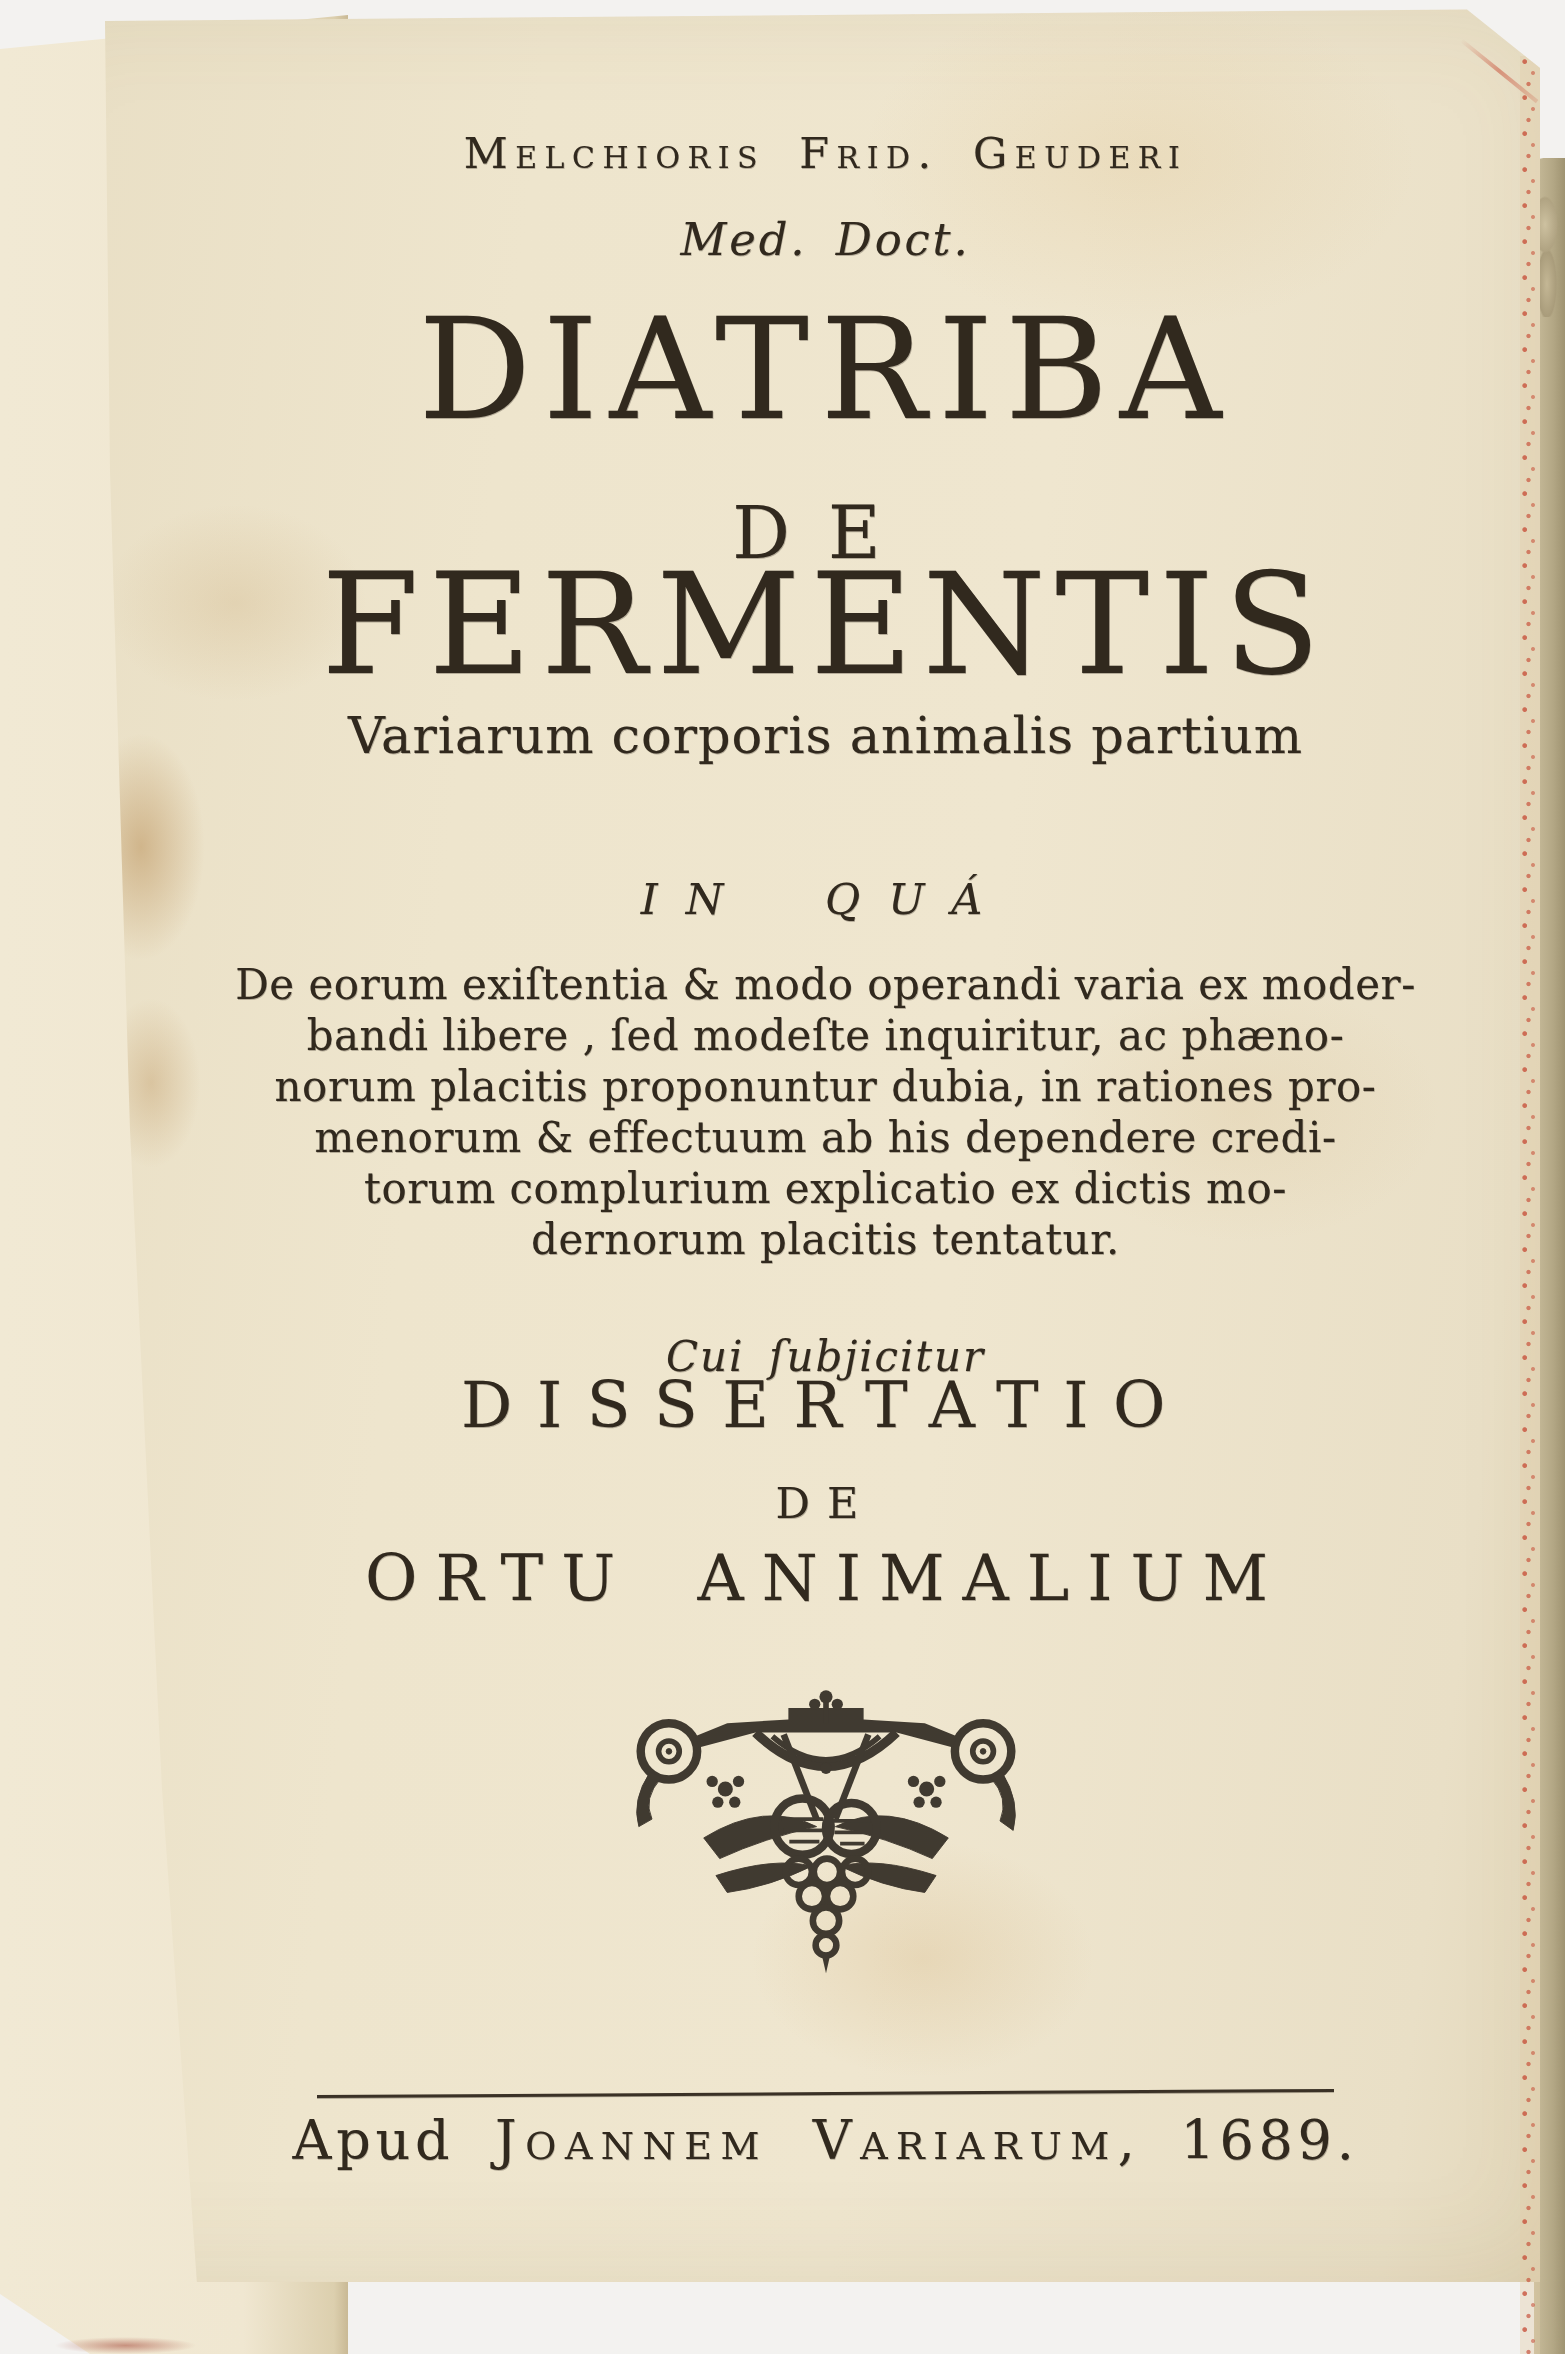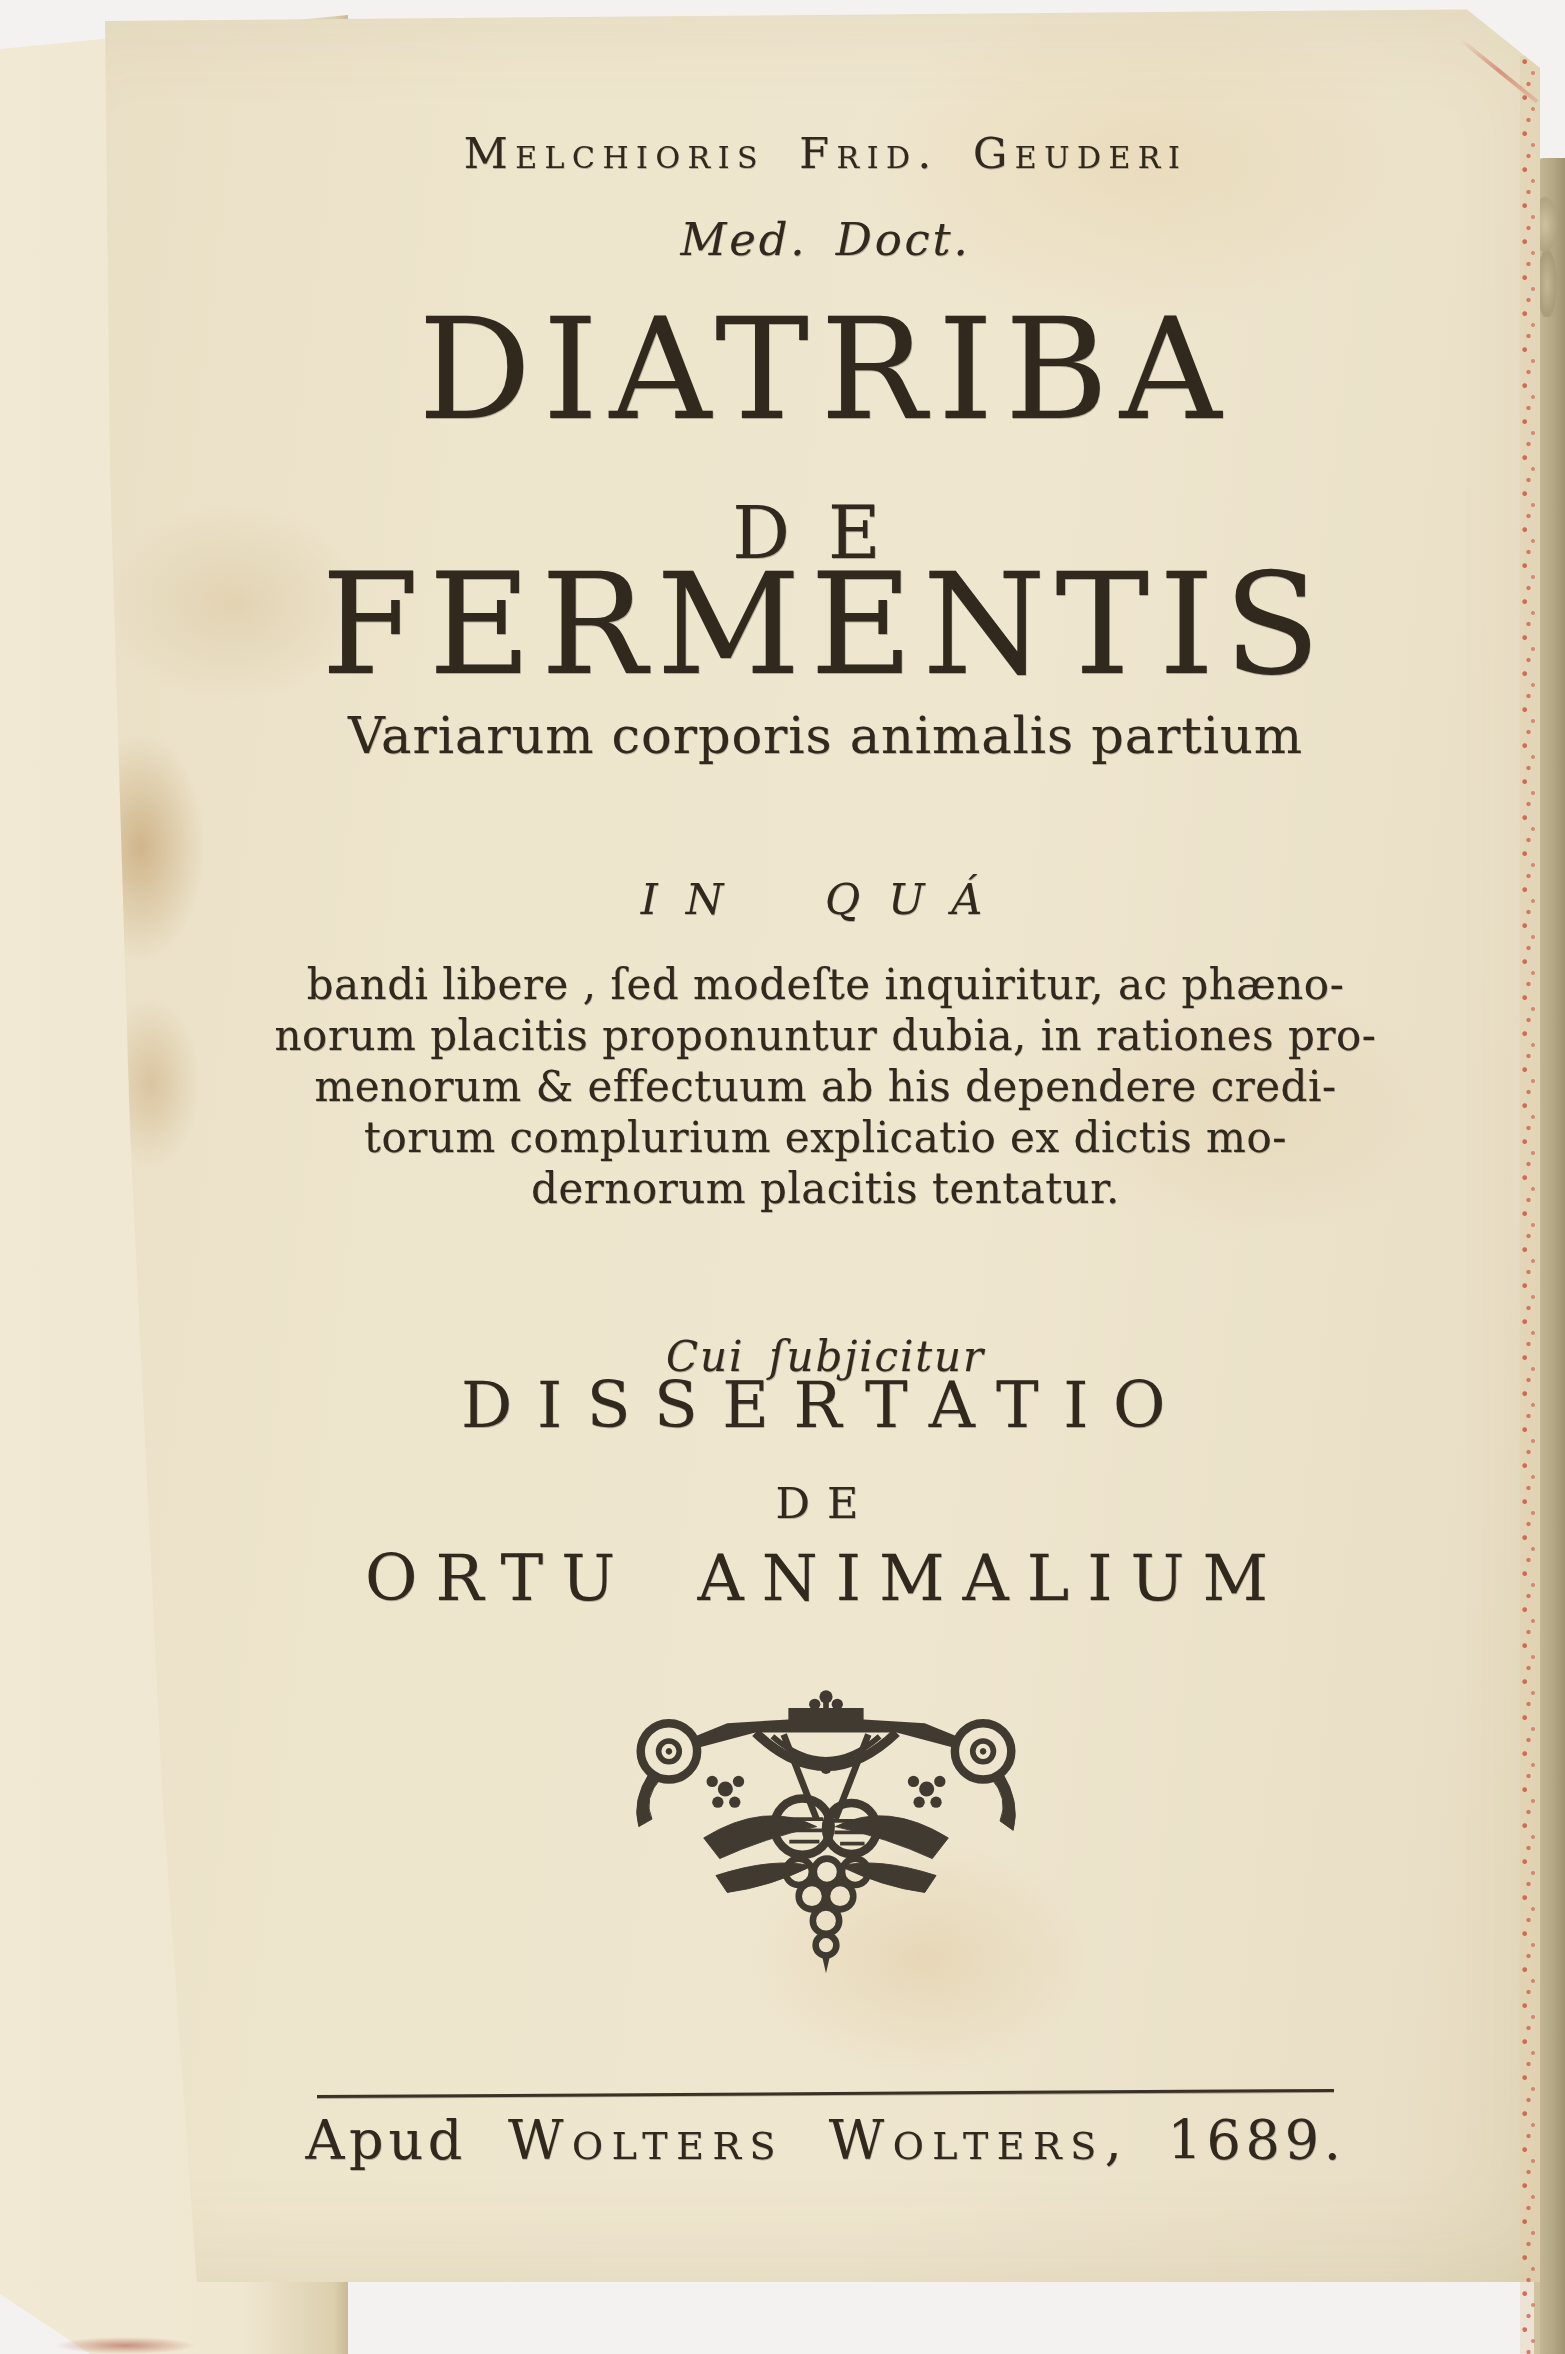--- a/index.html
+++ b/index.html
@@ -98,20 +98,21 @@
   <div class="col ink t2">DE</div>
   <div class="col ink t3">FERMENTIS</div>
 
   <div class="col ink subtitle">
     <div>Variarum corporis animalis partium</div>
   </div>
 
   <div class="col ink inqua">IN QUÁ</div>
 
   <div class="col ink bodytext">
+    <div>De eorum exiſtentia &amp; modo operandi varia ex moder-</div>
     <div>bandi libere , ſed modeſte inquiritur, ac phæno-</div>
     <div>norum placitis proponuntur dubia, in rationes pro-</div>
     <div>menorum &amp; effectuum ab his dependere credi-</div>
     <div>torum complurium explicatio ex dictis mo-</div>
     <div>dernorum placitis tentatur.</div>
   </div>
 
   <div class="col ink cui">Cui ſubjicitur</div>
 
   <div class="col ink d1">DISSERTATIO</div>
@@ -185,20 +186,20 @@
     </svg>
   </div>
 
 
   <div class="col rule">
     <span class="rule-line"></span>
   </div>
 
   <div class="col ink publisher">
     <span>Apud</span>
-    <span class="sc">Wolters Wolters</span><span>, 1689.</span>
+    <span class="sc">Joannem Variarum</span><span>, 1689.</span>
   </div>
 
   <div class="corner-cut-line"></div>
 </div>
 
 <div class="bottom-cover-hint"></div>
 
 
 </body></html>

